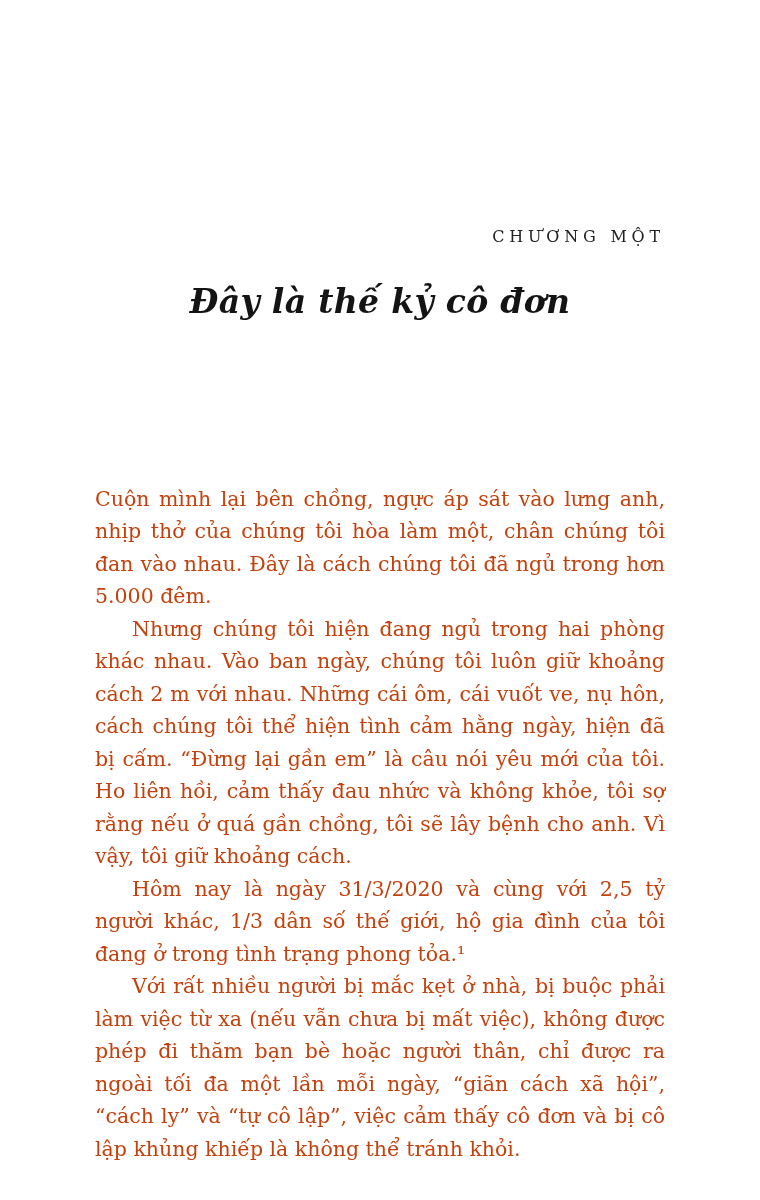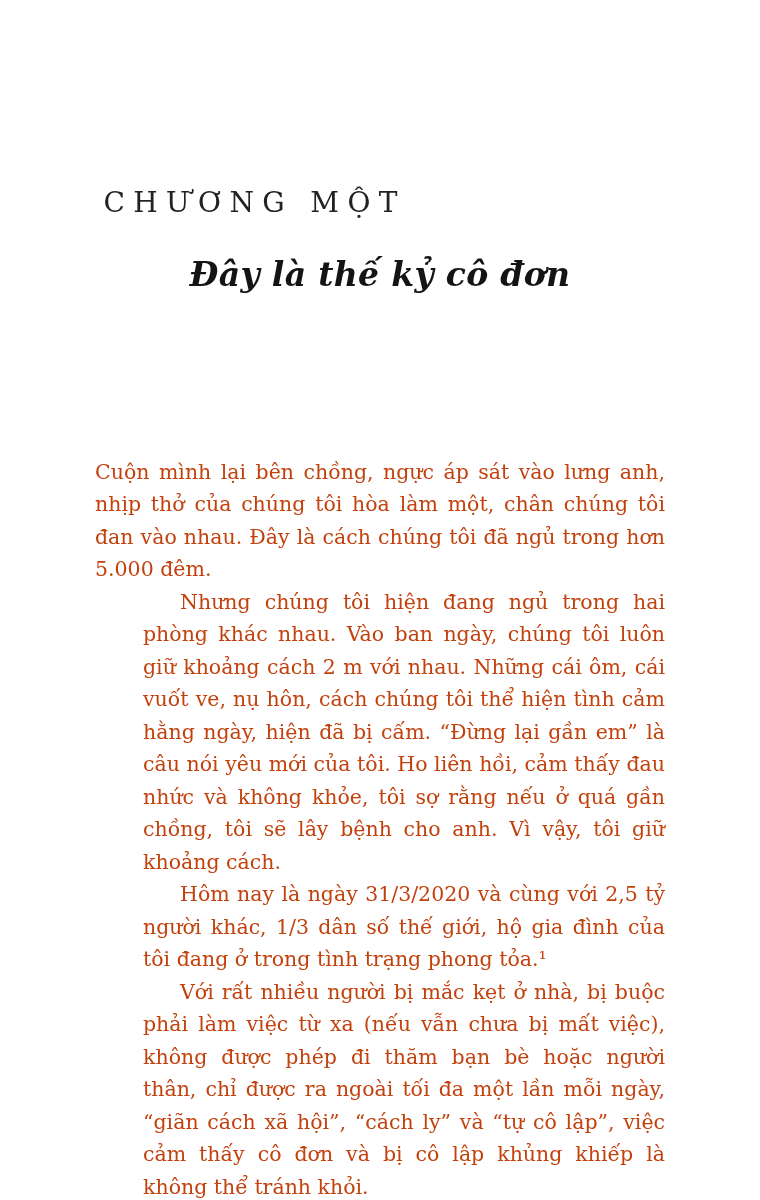--- a/index.html
+++ b/index.html
@@ -12,26 +12,27 @@
     width: 760px;
     height: 1200px;
     background: #ffffff;
     box-sizing: border-box;
     padding: 186px 95px 0 95px;
     font-family: "DejaVu Serif", "Liberation Serif", serif;
     color: #1c1c1c;
     overflow: hidden;
   }
   .chapter-label {
-    text-align: left;
-    font-size: 28px;
+    text-align: right;
+    font-size: 16px;
     letter-spacing: 0.30em;
     text-indent: 0.30em; 
     font-weight: 400;
     color: #222222;
+    margin-top: 41px;
   }
   .chapter-title {
     margin: 36px 0 0 0;
     text-align: center;
     font-style: italic;
     font-weight: 700;
     font-size: 33px;
     letter-spacing: 0.01em;
     color: #141414;
   }
@@ -40,21 +41,20 @@
     font-size: 20.5px;
     line-height: 1.585;
     text-align: justify;
     color: #c2410c;
   }
   .para {
     margin: 0;
   }
   .para.indent {
     text-indent: 37px;
-    margin-left: 48px;
   }
 </style>
 </head>
 <body>
 
 <div class="page">
   <div class="chapter-label">CHƯƠNG MỘT</div>
 
   <h1 class="chapter-title">Đây là thế kỷ cô đơn</h1>
 

